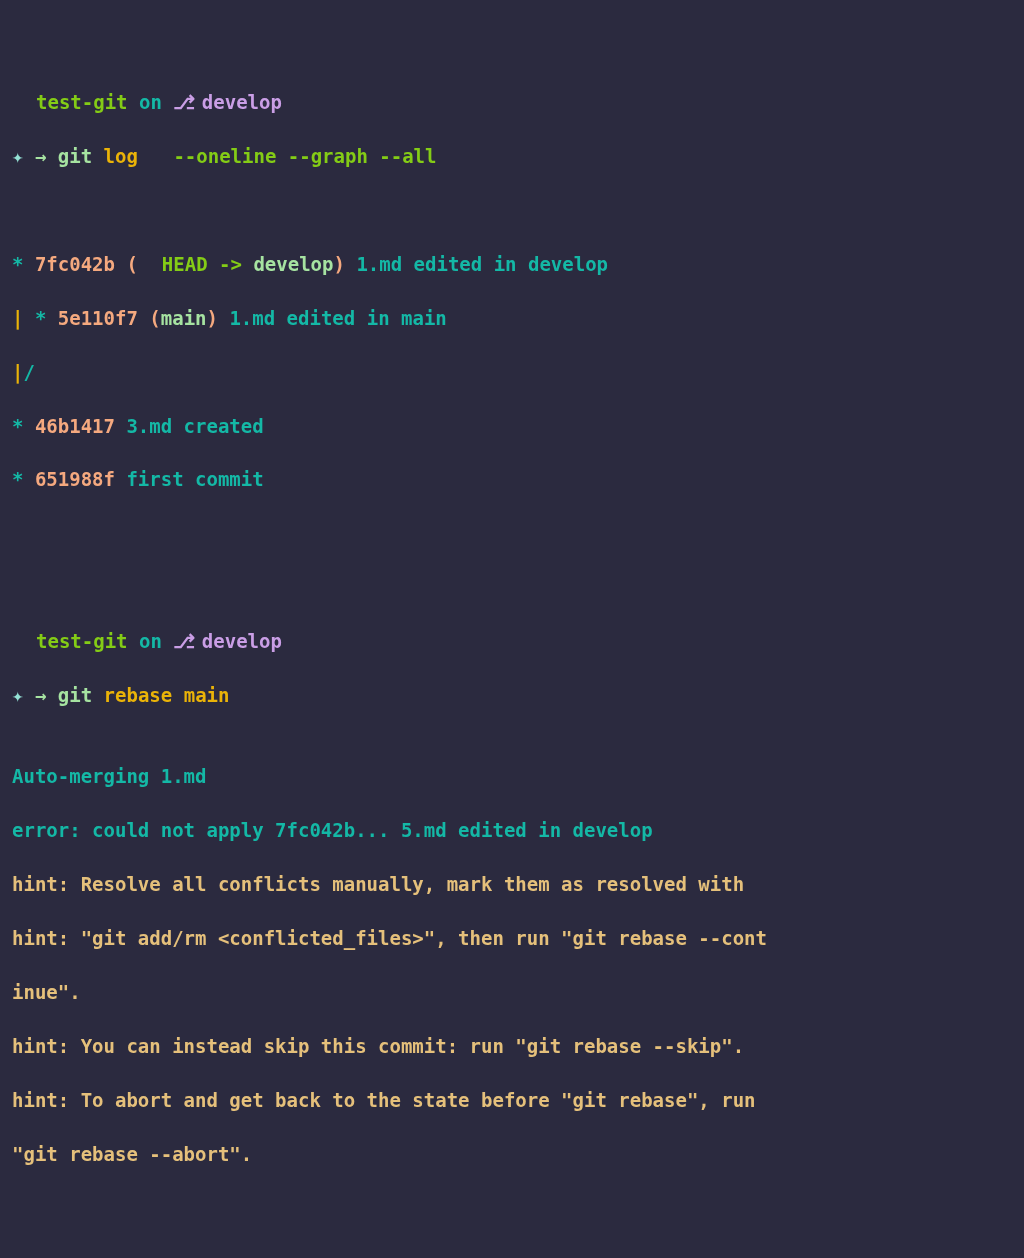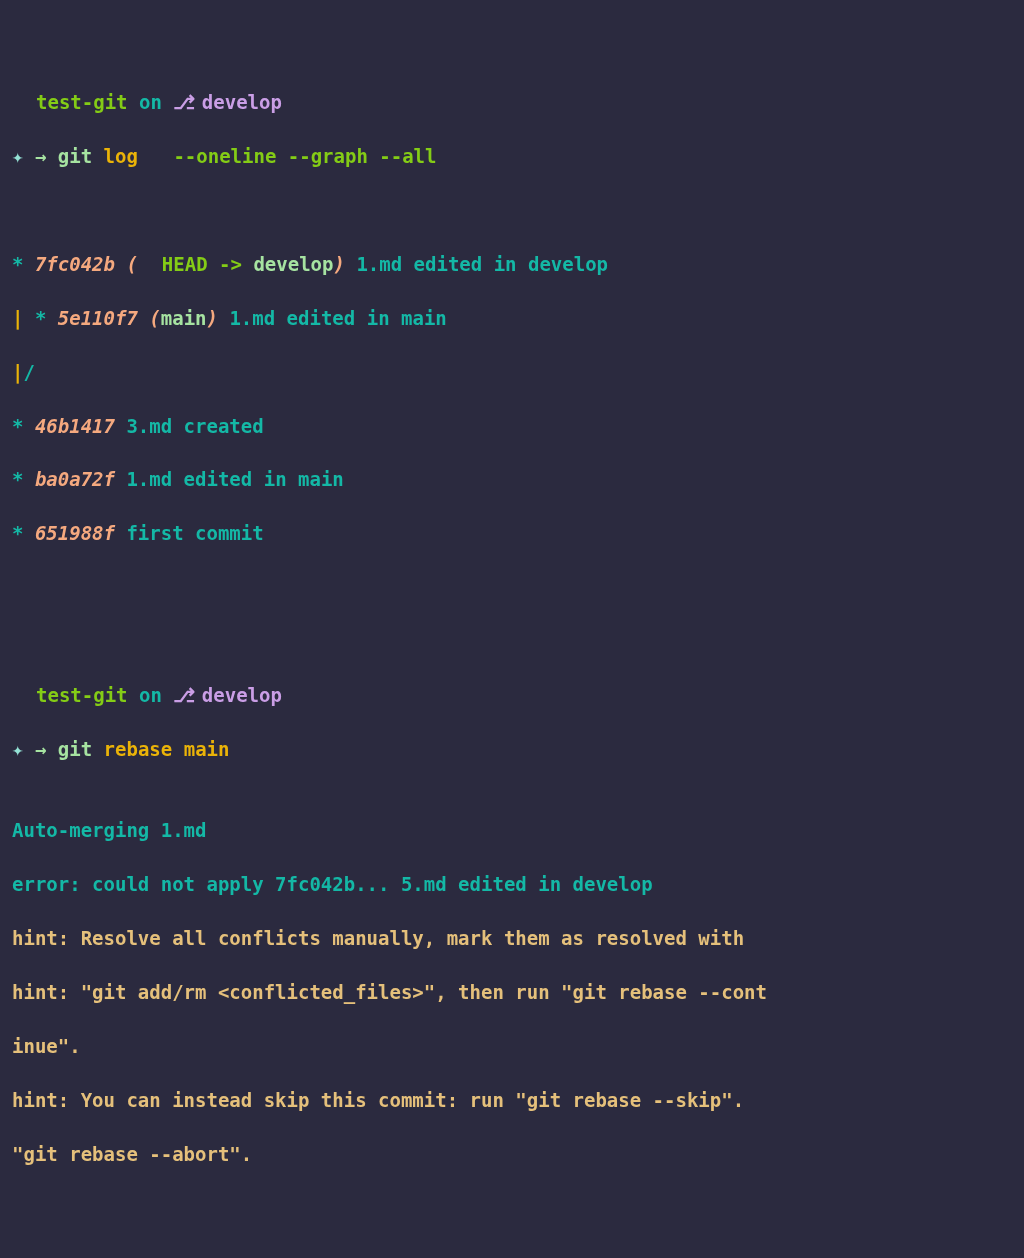--- a/index.html
+++ b/index.html
@@ -15,21 +15,21 @@
   .terminal {
     padding: 8px 12px;
     white-space: pre;
     width: 1024px;
     box-sizing: border-box;
     overflow: hidden;
   }
   .line { white-space: pre-wrap; word-break: break-all; }
   .c-blue    { color: #84cc16; margin-left: 24px; }  
   .c-purple  { color: #ca9ee6; }  
-  .c-orange  { color: #f5a97f; font-style: italic; }  
+  .c-orange  { color: #f5a97f; }  
   .c-yellow  { color: #e5c07b; }  
   .c-pink    { color: #eab308; }  
   .c-green   { color: #a6e3a1; }  
   .c-white   { color: #14b8a6; }
   .c-teal    { color: #94e2d5; }
   .branch-icon {
     display: inline-block;
     width: 0.9em;
     text-align: center;
   }
@@ -41,34 +41,34 @@
 
 
 <div class="line"><span class="c-blue">test-git</span><span class="c-white"> </span><span class="c-white">on</span><span class="c-white"> </span><span class="c-purple branch-icon">⎇</span><span class="c-white"> </span><span class="c-purple">develop</span></div>
 <div class="line"><span class="c-teal">✦</span><span> </span><span class="c-green">→</span><span> </span><span class="c-green">git</span><span> </span><span class="c-pink">log</span><span> </span><span class="c-blue">--oneline --graph --all</span></div>
 
 
 <div class="line"><span class="c-white">* </span><span class="c-orange">7fc042b</span><span class="c-orange"> (</span><span class="c-blue">HEAD -&gt;</span><span class="c-orange"> </span><span class="c-green">develop</span><span class="c-orange">)</span><span class="c-white"> </span><span class="c-white">1.md edited in develop</span></div>
 <div class="line"><span class="c-pink">|</span><span class="c-white"> * </span><span class="c-orange">5e110f7</span><span class="c-orange"> (</span><span class="c-green">main</span><span class="c-orange">)</span><span class="c-white"> </span><span class="c-white">1.md edited in main</span></div>
 <div class="line"><span class="c-pink">|</span><span class="c-white">/</span></div>
 <div class="line"><span class="c-white">* </span><span class="c-orange">46b1417</span><span class="c-white"> </span><span class="c-white">3.md created</span></div>
-<div class="line"><span class="c-white">* </span><span class="c-orange">ba0a72f</span><span class="c-white"> </span><span class="c-white">1.md edited in main</span></div>
 <div class="line"><span class="c-white">* </span><span class="c-orange">651988f</span><span class="c-white"> </span><span class="c-white">first commit</span></div>
 <div class="line"> </div>
 
 
 <div class="line"><span class="c-blue">test-git</span><span> </span><span class="c-white">on</span><span> </span><span class="c-purple branch-icon">⎇</span><span> </span><span class="c-purple">develop</span></div>
 <div class="line"><span class="c-teal">✦</span><span> </span><span class="c-green">→</span><span> </span><span class="c-green">git</span><span> </span><span class="c-pink">rebase</span><span> </span><span class="c-pink">main</span></div>
 
 <div class="line"><span class="c-white">Auto-merging 1.md</span></div>
 <div class="line"><span class="c-white">error: could not apply 7fc042b... 5.md edited in develop</span></div>
 <div class="line"><span class="c-yellow">hint: Resolve all conflicts manually, mark them as resolved with</span></div>
 <div class="line"><span class="c-yellow">hint: "git add/rm &lt;conflicted_files&gt;", then run "git rebase --cont</span></div>
 <div class="line"><span class="c-yellow">inue".</span></div>
 <div class="line"><span class="c-yellow">hint: You can instead skip this commit: run "git rebase --skip".</span></div>
+<div class="line"><span class="c-yellow">hint: To abort and get back to the state before "git rebase", run </span></div>
 <div class="line"><span class="c-yellow">"git rebase --abort".</span></div>
 
 
 
 
 
 
 
 
 

